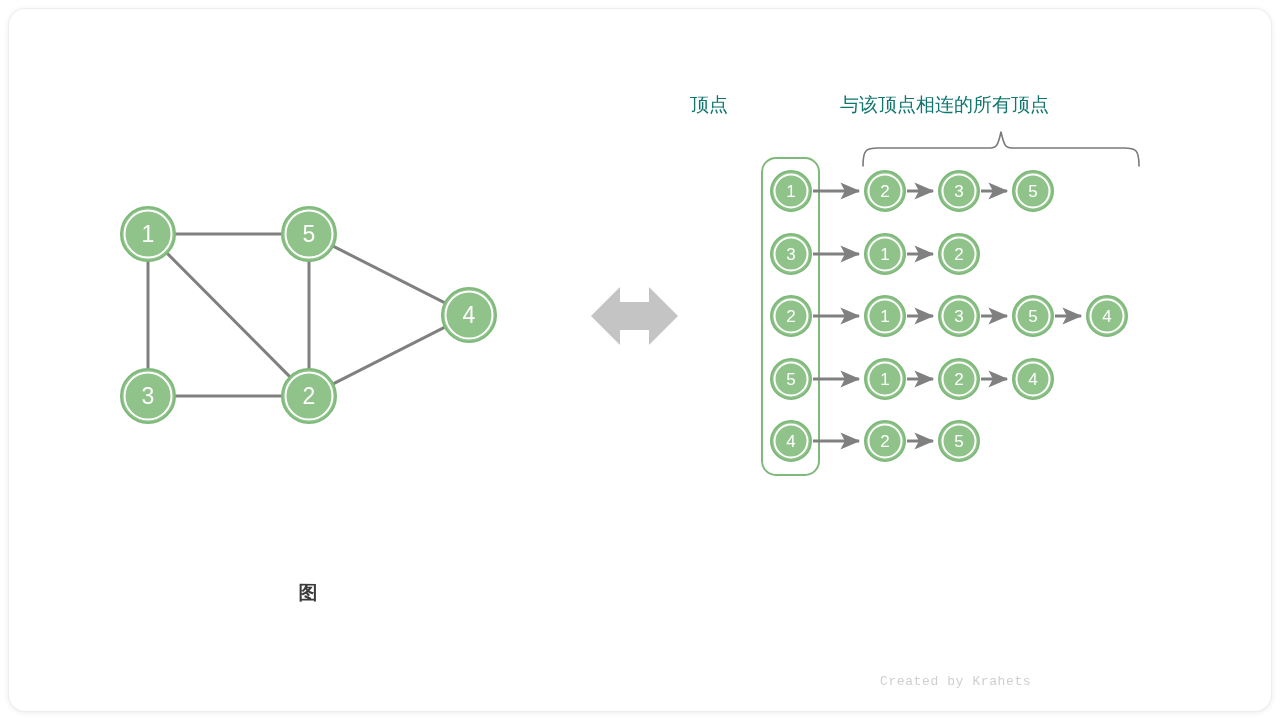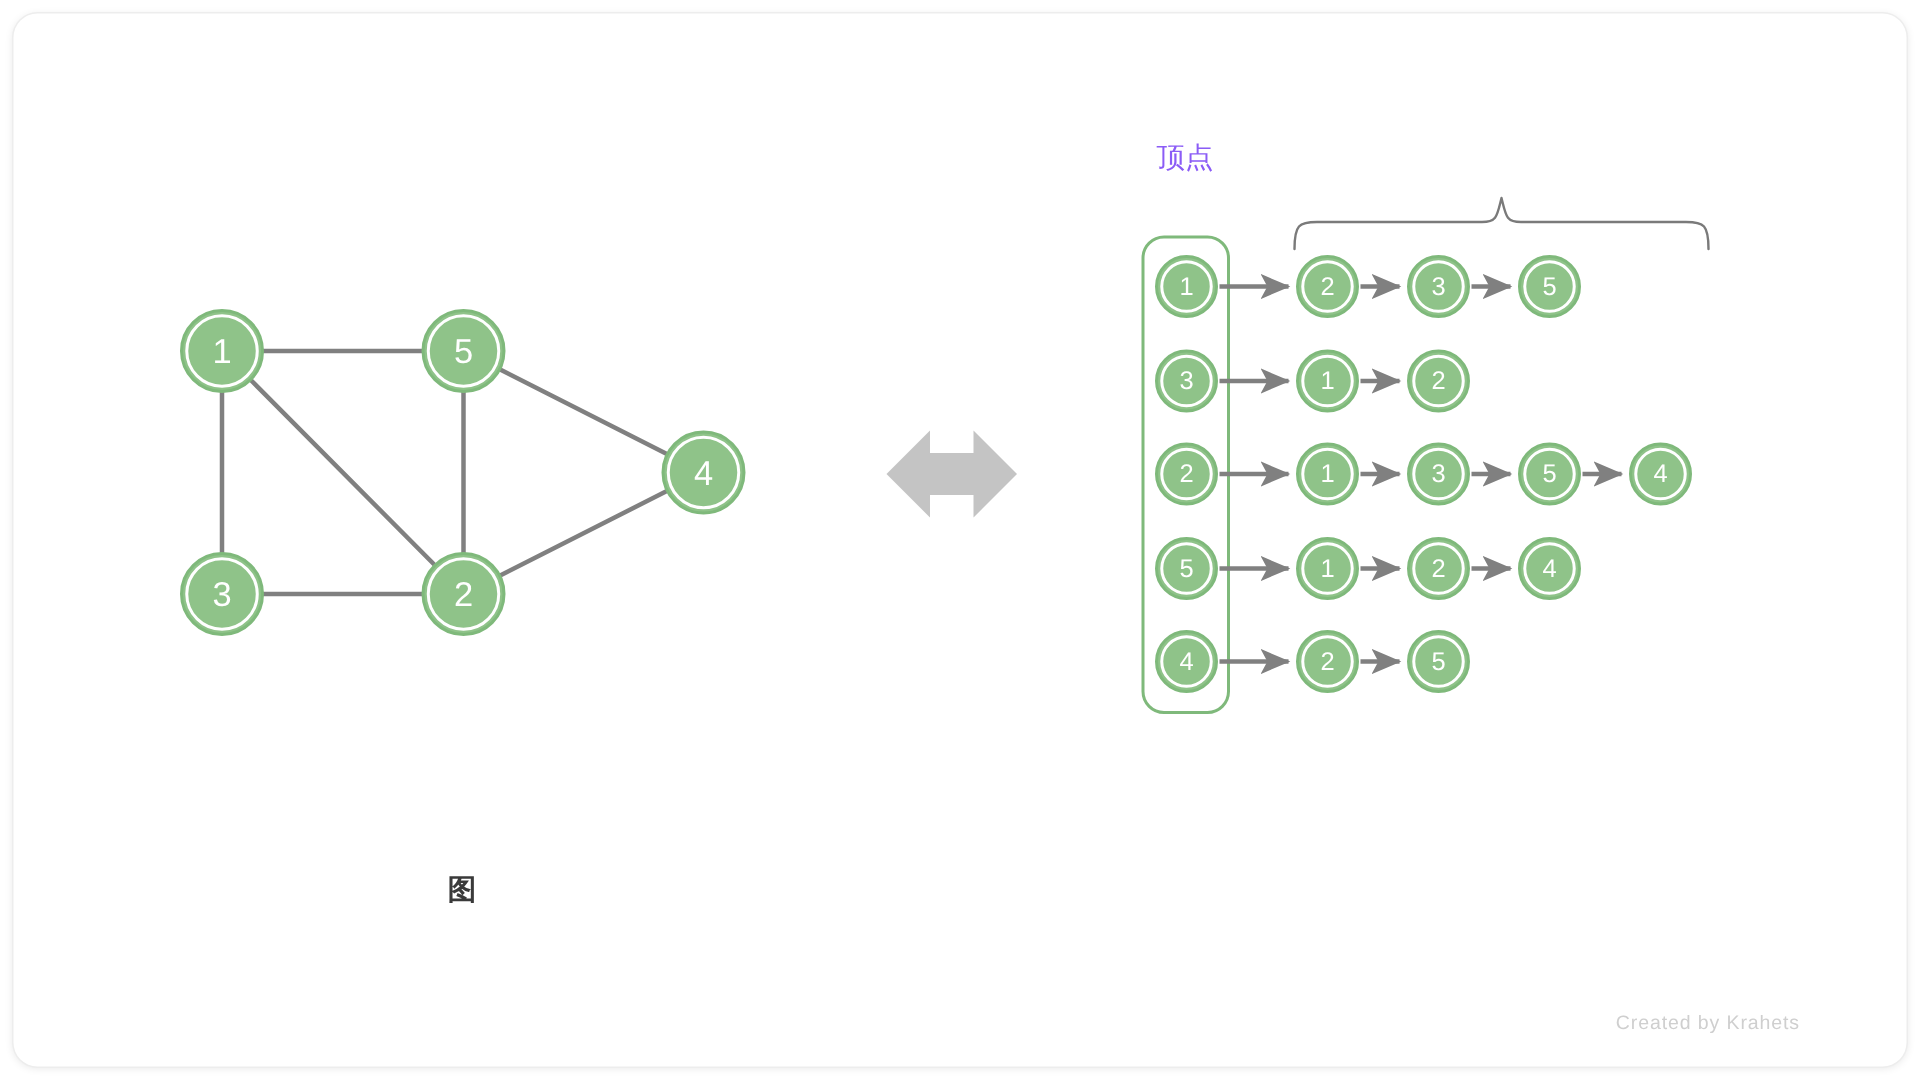--- a/index.html
+++ b/index.html
@@ -43,33 +43,31 @@
     font-weight: bold;
     color: #3a3a3a;
     text-align: center;
     white-space: nowrap;
   }
   #cap-graph { left: 208px; top: 580px; width: 200px; }
   #cap-list  { left: 890px; top: 580px; width: 200px; }
   .hdr {
     position: absolute;
     font-size: 19px;
-    color: #8b5cf6;
-    text-align: center;
+    color: #0f766e;
     white-space: nowrap;
   }
   #hdr-vertex { left: 690px; top: 92px; width: 200px; }
   #hdr-adj    { left: 840px; top: 92px; width: 320px; }
   #credit {
     position: absolute;
     left: 880px;
     top: 674px;
     width: 320px;
-    text-align: right;
-    font-family: Liberation Sans, sans-serif;
+    font-family: Liberation Mono, monospace;
     font-size: 13px;
     letter-spacing: 0.6px;
     color: #cfcfcf;
     white-space: nowrap;
   }
 </style>
 </head>
 <body>
 
 <div id="stage">
@@ -242,17 +240,18 @@
         </g>
         <g>
           <circle cx="959" cy="441" r="20" fill="#8FC389" stroke="#7FB97B" stroke-width="2"></circle>
           <circle cx="959" cy="441" r="16.5" fill="#8FC389" stroke="#ffffff" stroke-width="2"></circle>
           <text x="959" y="441" text-anchor="middle" dominant-baseline="central" font-family="&quot;Liberation Sans&quot;, sans-serif" font-size="17" fill="#ffffff">5</text>
         </g>
       </g>
   </svg>
 
   <div class="hdr" id="hdr-vertex">顶点</div>
+  <div class="hdr" id="hdr-adj">与该顶点相连的所有顶点</div>
 
   <div class="cap" id="cap-graph">图</div>
 
   <div id="credit">Created by Krahets</div>
 </div>
 
 </body></html>

